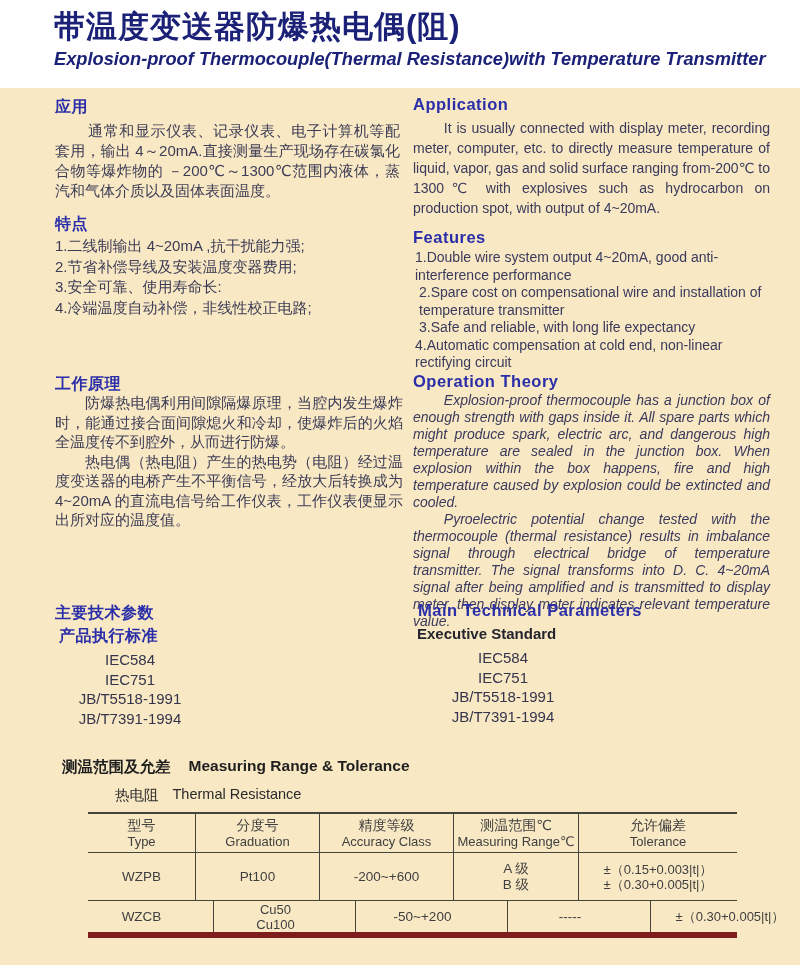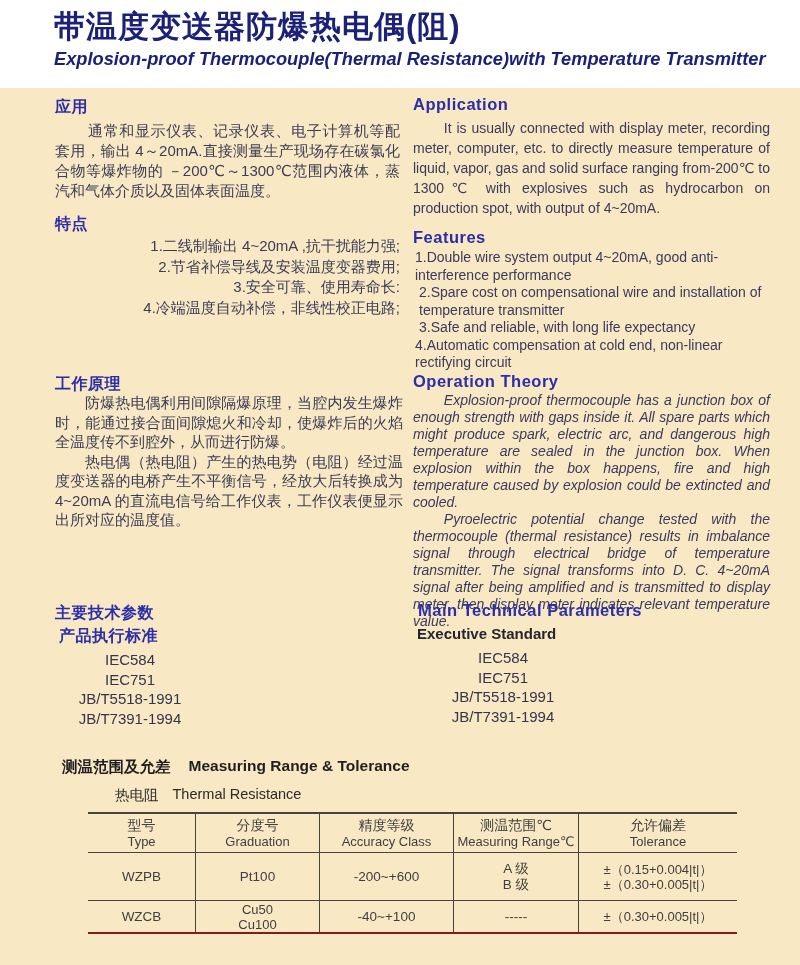--- a/index.html
+++ b/index.html
@@ -46,39 +46,39 @@
   
   .tbl { position:absolute; left:88px; top:812px; width:649px; color:#3f3f3f; }
   .tr { display:grid; grid-template-columns:107px 124px 134px 125px 159px; }
   .tr > div {
     display:flex; flex-direction:column; justify-content:center;
     align-items:center; text-align:center;
   }
   .tr > div + div { border-left:1.5px solid #45453d; }
   .thead { height:38px; border-top:2px solid #45453d; border-bottom:1.5px solid #45453d; }
   .row1 { height:47px; border-bottom:1.5px solid #45453d; }
-  .row2 { height:31px; border-bottom:2px solid #7f1d1d; }
+  .row2 { height:31px; border-bottom:6px solid #7f1d1d;gap:18px; }
   .th-zh { font-size:14px; line-height:17px; }
   .th-en { font-size:13px; line-height:16px; }
   .td { font-size:13.5px; line-height:16px; }
   .td-sm { font-size:13px; line-height:15px; }
 </style>
 </head>
 <body>
 
 <div class="content-bg"></div>
 
 <div class="abs title-zh">带温度变送器防爆热电偶(阻)</div>
 <div class="abs title-en">Explosion-proof Thermocouple(Thermal Resistance)with Temperature Transmitter</div>
 
 <div class="abs h-blue" style="left:55px; top:97px;">应用</div>
 <div class="abs zh-body para-indent" style="left:55px; top:121px; width:345px;">通常和显示仪表、记录仪表、电子计算机等配套用，输出 4～20mA.直接测量生产现场存在碳氯化合物等爆炸物的 －200℃～1300℃范围内液体，蒸汽和气体介质以及固体表面温度。</div>
 
 <div class="abs h-blue" style="left:55px; top:214px;">特点</div>
-<div class="abs zh-list" style="left:55px; top:236px; width:345px;text-align:right;">
+<div class="abs zh-list" style="left:55px; top:236px; width:345px;">
   <div>1.二线制输出 4~20mA ,抗干扰能力强;</div>
   <div>2.节省补偿导线及安装温度变器费用;</div>
   <div>3.安全可靠、使用寿命长:</div>
   <div>4.冷端温度自动补偿，非线性校正电路;</div>
 </div>
 
 <div class="abs h-blue" style="left:55px; top:374px;">工作原理</div>
 <div class="abs zh-body" style="left:55px; top:393px; width:348px; line-height:19.5px;">
   <p class="para-indent" style="text-indent:2em;">防爆热电偶利用间隙隔爆原理，当腔内发生爆炸时，能通过接合面间隙熄火和冷却，使爆炸后的火焰全温度传不到腔外，从而进行防爆。</p>
   <p class="para-indent" style="text-indent:2em;">热电偶（热电阻）产生的热电势（电阻）经过温度变送器的电桥产生不平衡信号，经放大后转换成为 4~20mA 的直流电信号给工作仪表，工作仪表便显示出所对应的温度值。</p>
@@ -154,28 +154,28 @@
 
   <div class="tr row1">
     <div class="td">WZPB</div>
     <div class="td">Pt100</div>
     <div class="td">-200~+600</div>
     <div>
       <span class="td">A 级</span>
       <span class="td">B 级</span>
     </div>
     <div>
-      <span class="td-sm">±（0.15+0.004|t|）</span>
+      <span class="td-sm">±（0.15+0.003|t|）</span>
       <span class="td-sm">±（0.30+0.005|t|）</span>
     </div>
   </div>
 
   <div class="tr row2">
     <div class="td">WZCB</div>
     <div>
       <span class="td-sm">Cu50</span>
       <span class="td-sm">Cu100</span>
     </div>
-    <div class="td">-40~+100</div>
+    <div class="td">-50~+200</div>
     <div class="td">-----</div>
     <div class="td-sm">±（0.30+0.005|t|）</div>
   </div>
 </div>
 
 </body></html>

